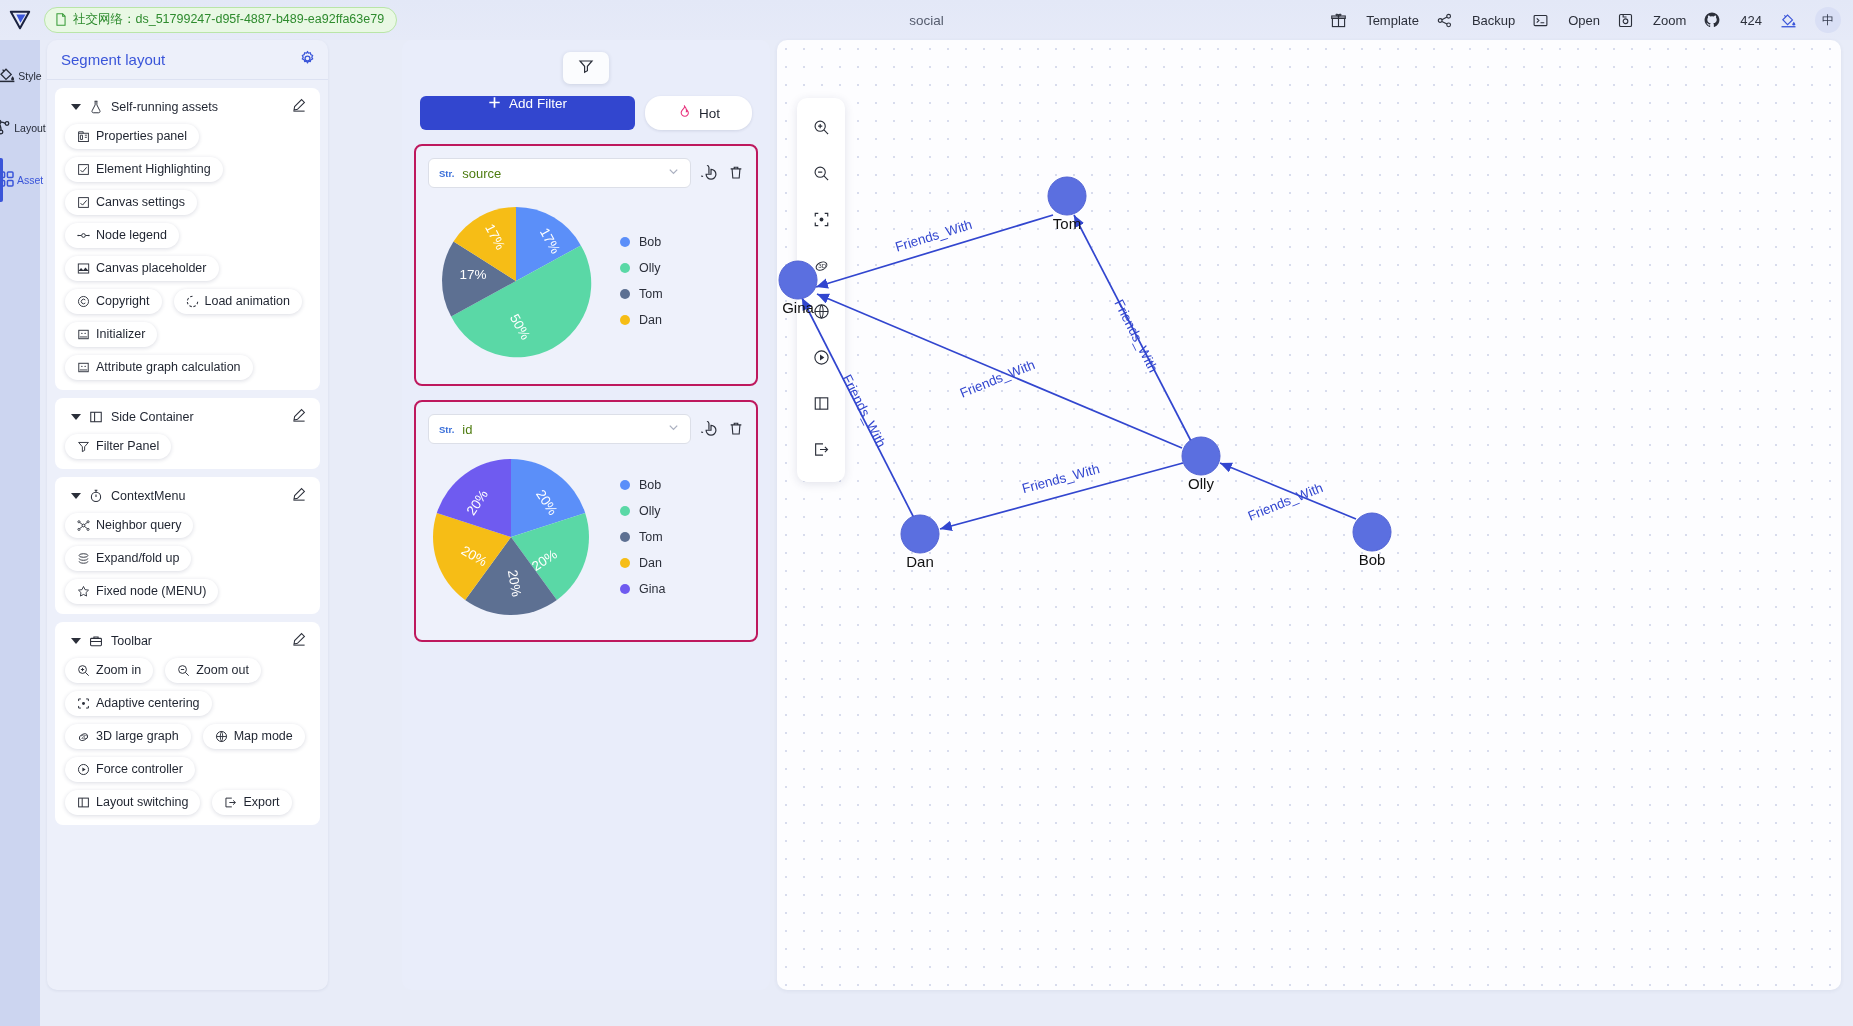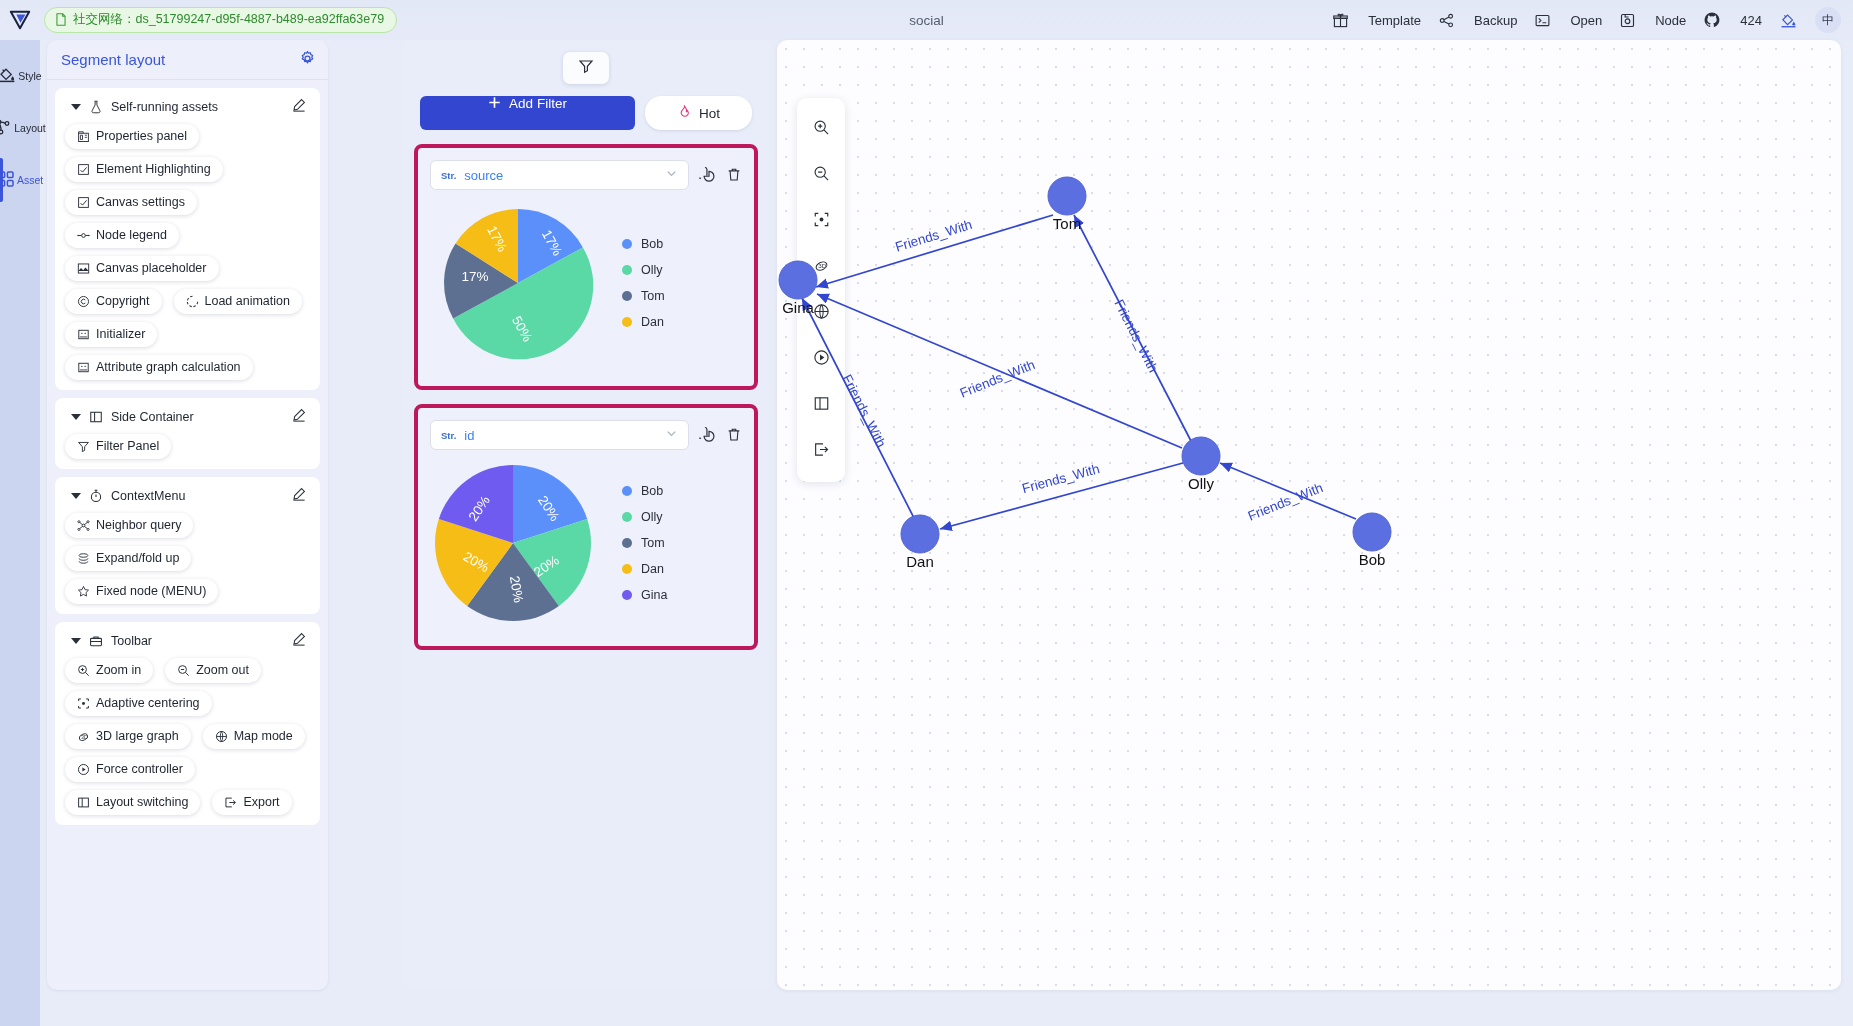--- a/index.html
+++ b/index.html
@@ -119,31 +119,31 @@
     border-radius: 6px; font-size: 13.5px; font-family: inherit; cursor: pointer;
     display: flex; align-items: flex-start; justify-content: center; gap: 8px;
   }
   .btn-hot {
     width: 107px; height: 34px; background: #fff; border: none; border-radius: 16px;
     font-size: 13.5px; color: #1f2430; font-family: inherit; cursor: pointer;
     display: flex; align-items: center; justify-content: center; gap: 8px;
     box-shadow: 0 1px 3px rgba(30,40,80,.12);
   }
   .fcard {
-    margin: 14px 12px 0; background: #eef1fb; border: 4px solid #be185d;
+    margin: 14px 12px 0; background: #eef1fb; border: 2px solid #be185d;
     border-radius: 8px; padding: 12px;
   }
   .fcard-head { display: flex; align-items: center; gap: 10px; }
   .fselect {
     flex: 1; height: 30px; background: #fff; border: 1px solid #dcdfe8;
     border-radius: 6px; display: flex; align-items: center; gap: 8px;
     padding: 0 10px; cursor: pointer; position: relative;
   }
   .fselect .str { color: #3a6fd9; font-size: 9.5px; font-weight: bold; }
-  .fselect .fval { font-size: 13px; color: #3b82f6; }
+  .fselect .fval { font-size: 13px; color: #4d7c0f; }
   .fselect .chev { margin-left: auto; color: #aab0c0; }
   .ficon { color: #1f2430; cursor: pointer; display:flex; }
 
   .pie-wrap { display: flex; align-items: center; padding: 6px 0 4px; }
   .pie-svg { flex: none; }
   .legend { display: flex; flex-direction: column; gap: 12px; padding-left: 6px; }
   .legend-row { display: flex; align-items: center; gap: 9px; font-size: 12.5px; color: #2b2f3a; }
   .legend-dot { width: 10px; height: 10px; border-radius: 50%; flex: none; }
 
   
@@ -223,21 +223,21 @@
       <span>Open</span>
     </div>
     <div class="tb-item">
       <span>
         <svg width="15" height="15" viewBox="0 0 16 16">
             <rect x="1.6" y="1.6" width="12.8" height="12.8" rx="1.4" fill="none" stroke="#2b2f3a" stroke-width="1.2"></rect>
             <circle cx="8" cy="8.8" r="2.5" fill="none" stroke="#2b2f3a" stroke-width="1.2"></circle>
             <path d="M5.5 1.6v2.6h3.6" fill="none" stroke="#2b2f3a" stroke-width="1.2"></path>
           </svg>
       </span>
-      <span>Node</span>
+      <span>Zoom</span>
     </div>
     <div class="tb-item">
       <span>
         <svg width="16" height="16" viewBox="0 0 16 16">
             <path d="M8 .6a7.4 7.4 0 00-2.34 14.43c.37.07.5-.16.5-.36v-1.3c-2.06.45-2.5-.99-2.5-.99-.34-.86-.83-1.09-.83-1.09-.68-.46.05-.45.05-.45.75.05 1.14.77 1.14.77.67 1.14 1.75.81 2.18.62.07-.48.26-.81.47-1-1.64-.19-3.37-.82-3.37-3.66 0-.81.29-1.47.76-1.99-.08-.19-.33-.94.07-1.96 0 0 .62-.2 2.03.76a7.05 7.05 0 013.7 0c1.4-.96 2.02-.76 2.02-.76.4 1.02.15 1.77.08 1.96.47.52.76 1.18.76 1.99 0 2.85-1.74 3.47-3.39 3.65.27.23.51.69.51 1.39v2.05c0 .2.13.43.5.36A7.4 7.4 0 008 .6z" fill="#2b2f3a"></path>
           </svg>
       </span>
       <span>424</span>
     </div>
     <div class="tb-item tb-style-ic">

